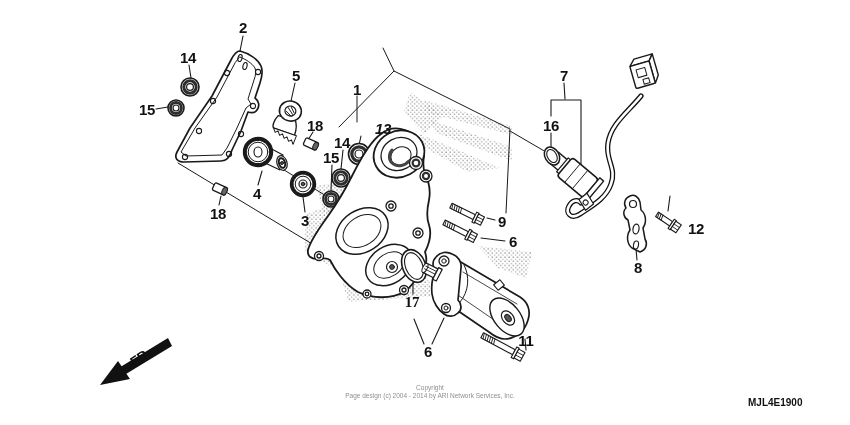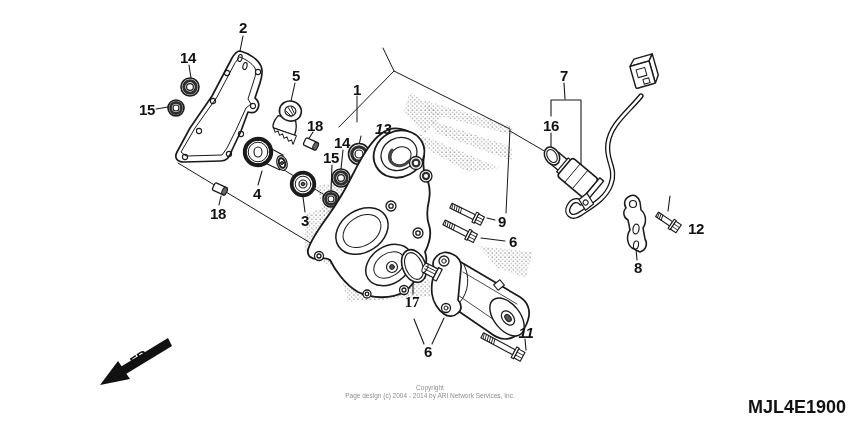--- a/index.html
+++ b/index.html
@@ -3,21 +3,21 @@
 <meta charset="utf-8">
 <style>
   html,body{margin:0;padding:0;background:#ffffff;}
   .stage{position:relative;width:850px;height:425px;background:#ffffff;overflow:hidden;
          font-family:"Liberation Sans",sans-serif;}
   .stage svg{position:absolute;left:0;top:0;}
   .callout{position:absolute;transform:translate(-50%,-50%);font-weight:bold;font-size:15px;
            color:#111;line-height:1;letter-spacing:-0.3px;white-space:nowrap;cursor:pointer;}
   .footer-copy{position:absolute;left:295px;top:384px;width:270px;text-align:center;
                font-size:6.5px;line-height:7.5px;color:#8f8f8f;}
-  .code{position:absolute;left:748px;top:397px;font-weight:bold;font-size:18px;color:#111;}
+  .code{position:absolute;left:748px;top:397px;font-weight:bold;font-size:10px;color:#111;}
 </style>
 </head>
 <body>
 
 <div class="stage">
 
 <svg width="850" height="425" viewBox="0 0 850 425" fill="none" stroke-linecap="round" stroke-linejoin="round">
   <defs>
     <pattern id="dots" width="4.2" height="4.2" patternUnits="userSpaceOnUse">
       <circle cx="1" cy="1" r="0.75" fill="#9a9a9a"></circle>
@@ -296,21 +296,21 @@
       <div class="callout" style="left: 305px; top: 220px;">3</div>
       <div class="callout" style="left: 218px; top: 213px;">18</div>
       <div class="callout" style="left: 564px; top: 75px;">7</div>
       <div class="callout" style="left: 551px; top: 125px;">16</div>
       <div class="callout" style="left: 696px; top: 188px; margin-top: 40px;">12</div>
       <div class="callout" style="left: 502px; top: 221px;">9</div>
       <div class="callout" style="left: 513px; top: 241px;">6</div>
       <div class="callout" style="left: 638px; top: 267px;">8</div>
       <div class="callout" style="left: 412px; top: 302px; font-family: Liberation Serif, serif;">17</div>
       <div class="callout" style="left: 428px; top: 351px;">6</div>
-      <div class="callout" style="left: 526px; top: 332px; font-style: italic;">11</div>
+      <div class="callout" style="left: 526px; top: 340px;">11</div>
     </div>
 
   <div class="footer-copy">
     <div>Copyright</div>
     <div>Page design (c) 2004 - 2014 by ARI Network Services, Inc.</div>
   </div>
 
   <div class="code">MJL4E1900</div>
 </div>
 

